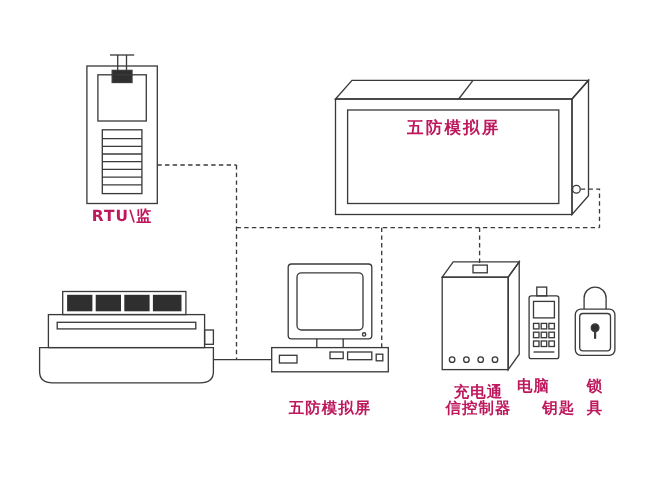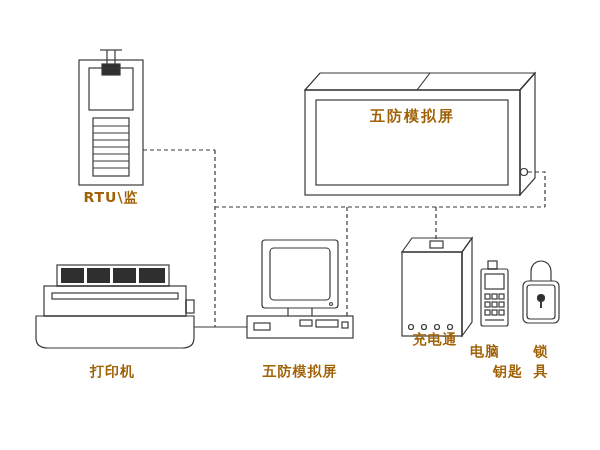--- a/index.html
+++ b/index.html
@@ -1,20 +1,20 @@
 <!DOCTYPE html>
 <html><head>
 <meta charset="utf-8">
 <style>
   html,body{margin:0;padding:0;background:#fff;}
   .stage{position:relative;width:600px;height:450px;background:#fff;overflow:hidden;
          font-family:"DejaVu Sans", sans-serif;}
   .stage svg{position:absolute;left:0;top:0;}
   .lbl{position:absolute;text-align:center;font-weight:700;font-size:14px;line-height:18px;
-       color:#a16207;letter-spacing:1px;font-family:"DejaVu Sans", sans-serif;}
+       color:#be185d;letter-spacing:1px;font-family:"DejaVu Sans", sans-serif;}
   .lbl-big{font-size:15px;letter-spacing:2px;}
 </style>
 </head>
 <body>
 
 <div class="stage">
 
   <svg width="600" height="450" viewBox="0 0 600 450">
 
     <g stroke="#3a3a3a" fill="none" stroke-width="1.2" stroke-dasharray="4 3">
@@ -121,25 +121,25 @@
       <rect x="527" y="285" width="28" height="34" rx="3"></rect>
       <circle cx="541" cy="298" r="3.5" fill="#2f2f2f"></circle>
       <line x1="541" y1="300" x2="541" y2="308" stroke-width="2"></line>
     </g>
   </svg>
 
   <div class="lbl" style="left:63px;top:188px;width:96px;">RTU\监</div>
 
   <div class="lbl lbl-big" style="left:330px;top:107px;width:165px;">五防模拟屏</div>
 
-  <div class="lbl" style="left:65px;top:362px;width:95px;">打印机</div>
 
   <div class="lbl" style="left:248px;top:362px;width:104px;">五防模拟屏</div>
 
-  <div class="lbl" style="left:393px;top:330px;width:84px;">充电通</div>
+  <div class="lbl" style="left:393px;top:348px;width:84px;">充电通</div>
+  <div class="lbl" style="left:393px;top:362px;width:84px;">信控制器</div>
 
   <div class="lbl" style="left:464px;top:342px;width:42px;">电脑</div>
   <div class="lbl" style="left:487px;top:362px;width:42px;">钥匙</div>
 
   <div class="lbl" style="left:522px;top:342px;width:38px;">锁</div>
   <div class="lbl" style="left:522px;top:362px;width:38px;">具</div>
 
 </div>
 
 </body></html>

